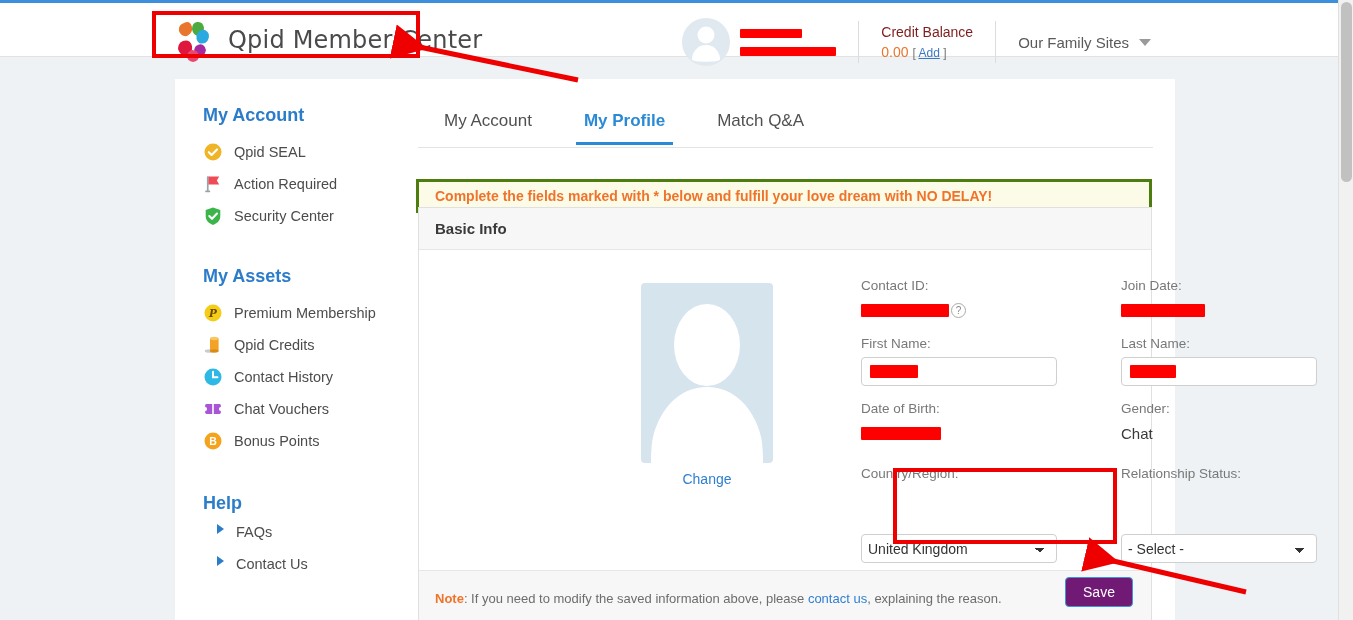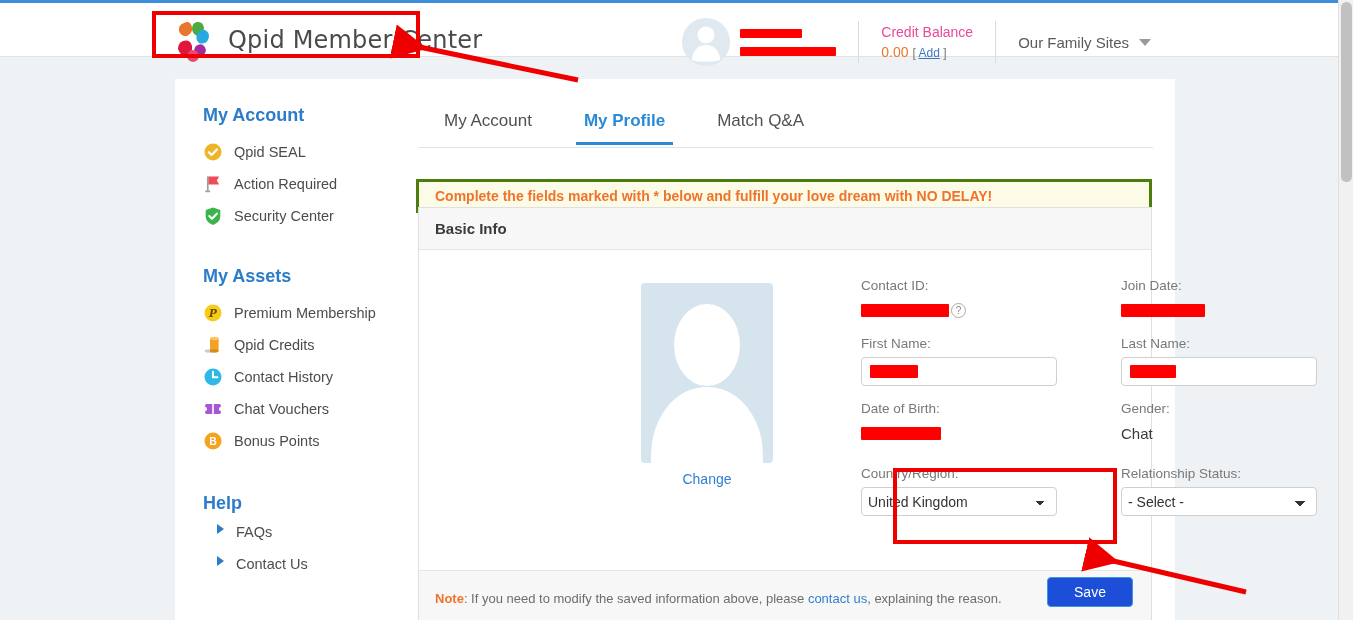--- a/index.html
+++ b/index.html
@@ -45,21 +45,21 @@
     width: 48px; height: 48px; border-radius: 50%;
     background: #dfe9ef; overflow: hidden; position: relative; flex: 0 0 auto;
   }
   .avatar-circle svg { position: absolute; left: 0; top: 0; }
 
   .redact { background: #fe0000; display: inline-block; border-radius: 1px; }
 
   .user-lines { margin-left: 10px; display: flex; flex-direction: column; gap: 9px; }
 
   .credit-wrap { display: flex; flex-direction: column; gap: 4px; }
-  .credit-label { font-size: 14px; color: #ec4899; }
+  .credit-label { font-size: 14px; color: #7f1d1d; }
   .credit-val-row { font-size: 14px; color: #e8762c; }
   .credit-add { color: #777; font-size: 12px; }
   .credit-add a { color: #3b78c3; text-decoration: underline; }
 
   .family-sites { font-size: 15px; color: #5a5a5a; display: flex; align-items: center; gap: 10px; }
   .caret-down {
     width: 0; height: 0; border-left: 6px solid transparent; border-right: 6px solid transparent;
     border-top: 7px solid #9a9a9a;
   }
 
@@ -165,34 +165,35 @@
     width: 196px; height: 29px; border: 1px solid #cfcfcf; border-radius: 4px;
     background: #fff; font-size: 14px; color: #333; padding: 0 6px;
     font-family: "Liberation Sans", sans-serif;
     appearance: none; -webkit-appearance: none;
     background-image:
       linear-gradient(45deg, transparent 50%, #333 50%),
       linear-gradient(135deg, #333 50%, transparent 50%);
     background-position: calc(100% - 16px) 13px, calc(100% - 11px) 13px;
     background-size: 5px 5px, 5px 5px;
     background-repeat: no-repeat;
+    margin-top: 47px;
   }
 
   .panel-foot {
     position: absolute; left: 0; bottom: 0; width: 732px; height: 56px;
     background: #f7f7f7; border-top: 1px solid #e6e6e6;
   }
   .note {
     position: absolute; left: 16px; top: 20px; font-size: 13px; color: #6d6d6d;
   }
   .note b { color: #f0732a; }
   .note a { color: #2f7fd0; text-decoration: none; }
   .save-btn {
-    position: absolute; right: 18px; top: 6px; width: 86px; height: 30px;
-    background: #1d4ed8; border: 1px solid #3e95dd; border-radius: 4px;
+    position: absolute; right: 18px; top: 6px; width: 68px; height: 30px;
+    background: #701a75; border: 1px solid #3e95dd; border-radius: 4px;
     color: #fff; font-size: 14px; cursor: pointer;
     font-family: "Liberation Sans", sans-serif;
   }
 
   
   .anno-box {
     position: absolute; border: 4px solid #ef0000; pointer-events: none;
   }
   .anno-svg { position: absolute; left: 0; top: 0; pointer-events: none; }
 

